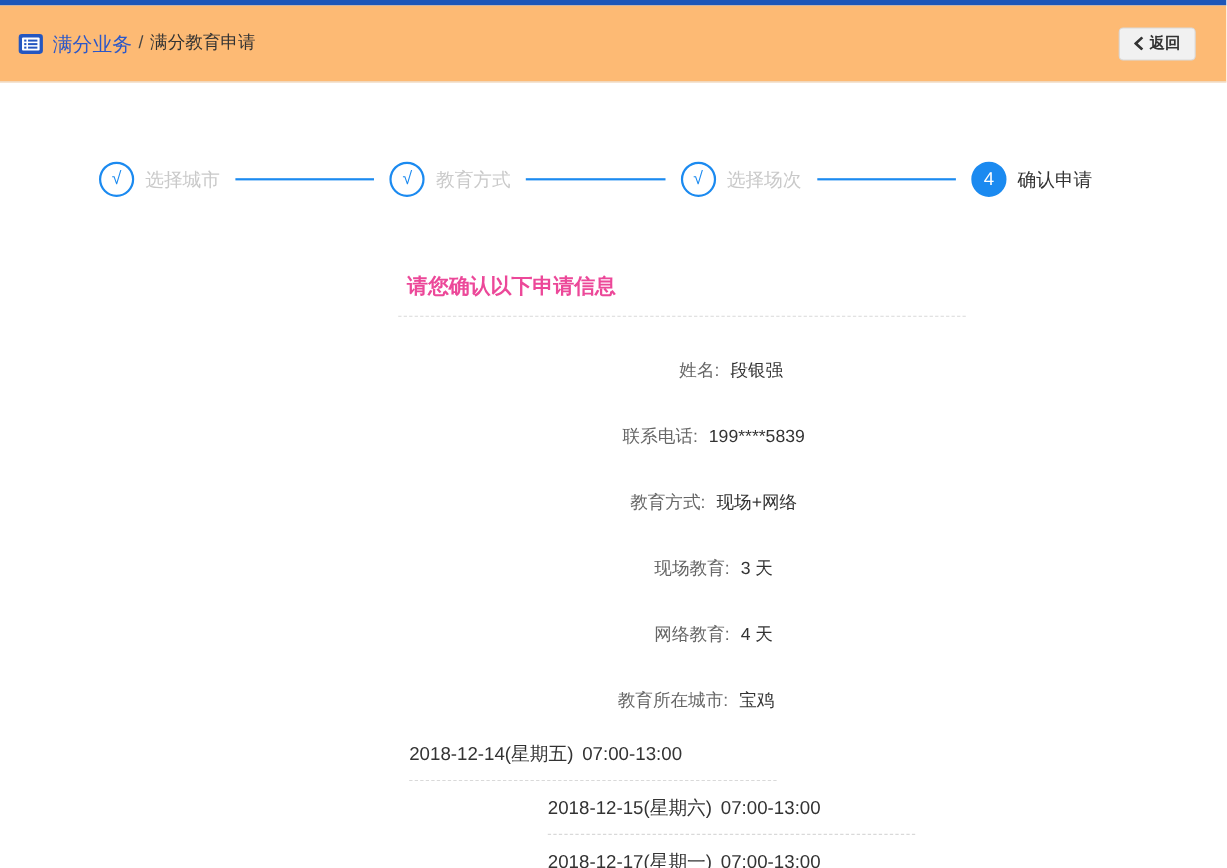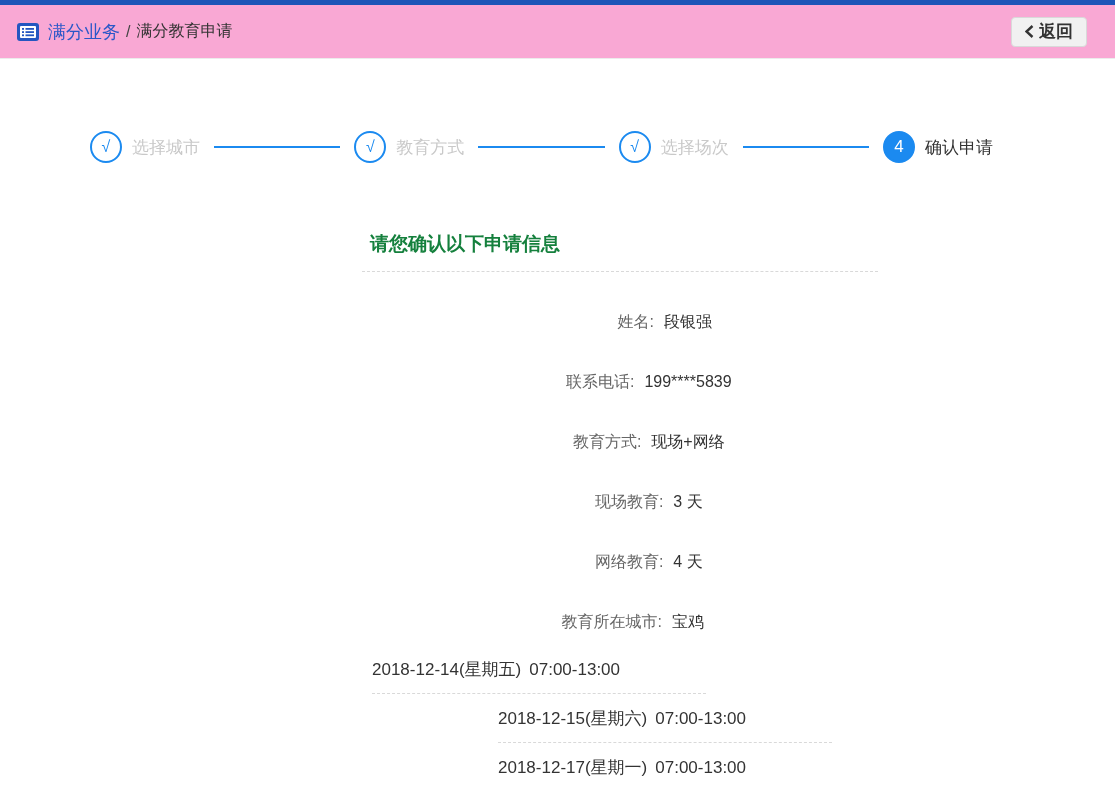--- a/index.html
+++ b/index.html
@@ -1,45 +1,45 @@
 <!DOCTYPE html>
 <html style="--topbar-blue: #1d56b8; --brand-blue: #2b57c8; --accent-blue: #1b8af0; --btn-blue: #4a89f3;"><head>
 <meta charset="utf-8">
 <style>
   * { box-sizing: border-box; margin: 0; padding: 0; }
   html,body { width:1115px; height:789px; background:#fff;
     font-family:"Liberation Sans","DejaVu Sans",sans-serif; overflow:hidden; }
 
   .topbar { height:5px; background:var(--topbar-blue,#1d56b8); }
 
-  .header { height:54px; background:#f9a8d4; border-bottom:1px solid #ececec;
+  .header { height:70px; background:#fdba74; border-bottom:1px solid #ececec;
     display:flex; align-items:center; justify-content:space-between;
     padding:0 28px 0 16px; }
   .breadcrumb { display:flex; align-items:center; }
   .list-icon { margin-right:8px; display:flex; align-items:center; }
   .crumb-root { color:var(--brand-blue,#2b57c8); font-size:18px; }
   .crumb-sep { color:#444; font-size:16px; margin:0 6px; }
   .crumb-current { color:#333; font-size:16px; }
 
   .back-btn { height:30px; padding:0 13px; background:#f1f1f1; border:1px solid #d9d9d9;
     border-radius:4px; display:flex; align-items:center; gap:5px; cursor:pointer;
-    font-size:17px; color:#333; font-weight:bold; }
+    font-size:14px; color:#333; font-weight:bold; }
 
   .steps { display:flex; align-items:center; margin:72px 122px 0 90px; }
   .step { display:flex; align-items:center; flex:none; }
   .step-circle { width:32px; height:32px; border-radius:50%;
     border:2px solid var(--accent-blue,#1b8af0); color:var(--accent-blue,#1b8af0);
     display:flex; align-items:center; justify-content:center; font-size:16px; background:#fff; }
   .step.current .step-circle { background:var(--accent-blue,#1b8af0); color:#fff; font-size:17px; }
   .step-label { margin-left:10px; font-size:17px; color:#c9c9c9; }
   .step.current .step-label { color:#333; }
   .connector { flex:1; height:2px; background:var(--accent-blue,#1b8af0); margin:0 14px; }
 
   .form-wrap { width:516px; margin:68px 0 0 362px; }
-  .form-title { font-size:19px; font-weight:bold; color:#15803d;
+  .form-title { font-size:19px; font-weight:bold; color:#ec4899;
     padding:0 0 14px 8px; border-bottom:1px dashed #d9d9d9; }
 
   .form-row { display:flex; margin-top:40px; line-height:20px;justify-content:center; }
   .row-label { width:126px; text-align:right; color:#666; font-size:16px; flex:none; }
   .row-value { margin-left:10px; color:#333; font-size:16px; }
 
   .sessions { margin-top:27px; }
   .session-row { display:flex; }
   .session-row + .session-row { margin-top:14px; }
   .session-value { margin-left:10px; width:334px; display:flex; gap:8px;

